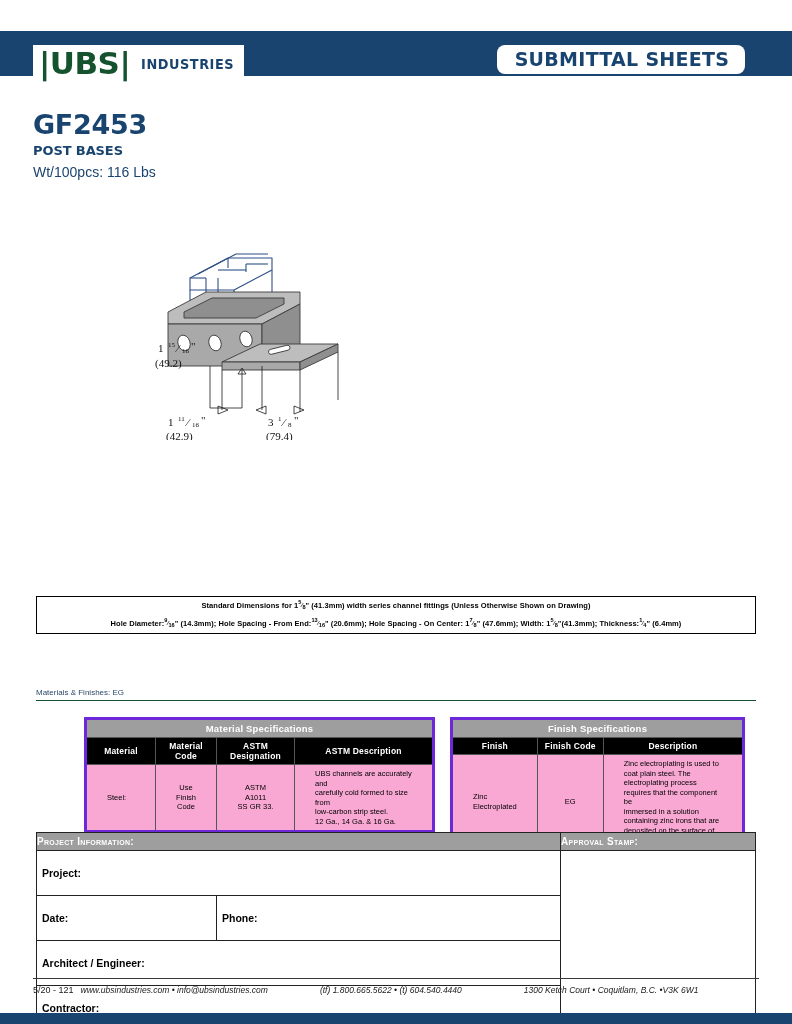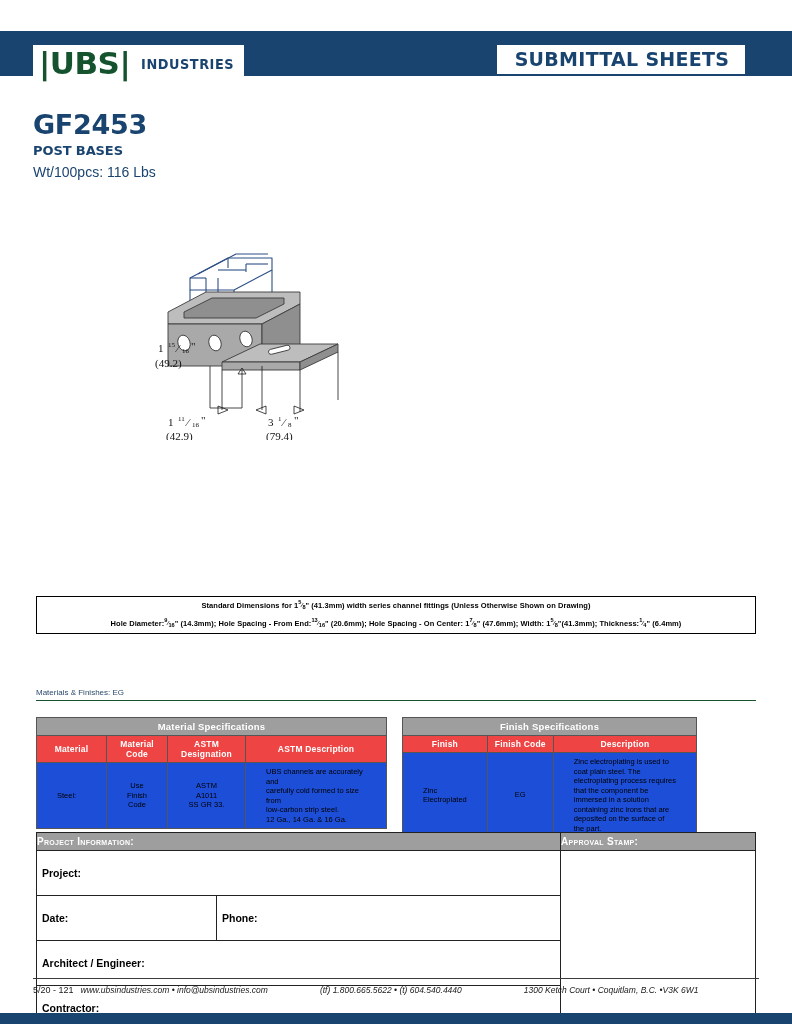--- a/index.html
+++ b/index.html
@@ -32,20 +32,21 @@
   .logo-ind{
     font-family:"DejaVu Sans", sans-serif;
     font-weight:bold; font-size:14px; line-height:14px;
     color:#1a4470; letter-spacing:0.6px;
     transform:scaleX(0.92);
   }
   .submittal-box{
     position:absolute; right:47px; top:45px;
     background:#ffffff; padding:3px 10px 4px 12px;
     z-index:3;
+    border-radius:8px;
   }
   .submittal-box span{
     font-family:"DejaVu Sans", sans-serif;
     font-weight:bold; font-size:20px; line-height:22px;
     color:#1a4470; letter-spacing:0.3px;
     transform:scaleX(0.95); display:inline-block;
   }
 
   
   .title-block{ position:absolute; left:33px; top:110px; }
@@ -87,38 +88,39 @@
   .mf-label{
     position:absolute; left:36px; top:688px; width:720px;
     font-family:"Liberation Sans", sans-serif;
     font-size:8px; color:#2b4a6b;
     padding-bottom:3px; border-bottom:1px solid #14532d;
   }
 
   
   table{ border-collapse:collapse; }
   .spec-table{
-    position:absolute; border:1px solid #6d28d9;
-    font-family:"Liberation Sans", sans-serif;
+    position:absolute; border:3px solid #6d28d9;
+    font-family:"Liberation Sans", sans-serif;
+    margin-left:48px;
   }
   .spec-table.material{ left:36px; top:717px; width:351px; }
   .spec-table.finish{ left:402px; top:717px; width:295px; }
   .spec-table td, .spec-table th{ border:1px solid #555; }
   .tbl-title{
     background:#9e9e9e; color:#ffffff;
     font-weight:bold; font-size:9.5px; text-align:center;
     padding:3px 0 3px 0; letter-spacing:0.2px;
   }
   .tbl-head{
-    background:#ef4444; color:#ffffff;
+    background:#000000; color:#ffffff;
     font-weight:bold; font-size:8.5px; text-align:center;
     padding:3px 2px; line-height:10px; letter-spacing:0.2px;
   }
   .tbl-cell{
-    background:#1d4ed8; color:#000;
+    background:#f9a8d4; color:#000;
     font-size:7.5px; padding:4px 20px; line-height:9.5px;
     vertical-align:middle;
   }
   .tbl-cell.center{ text-align:center; }
   .tbl-cell.left{ text-align:left; }
 
   
   .project-table{
     position:absolute; left:36px; top:832px; width:720px;
     border:1px solid #222;

